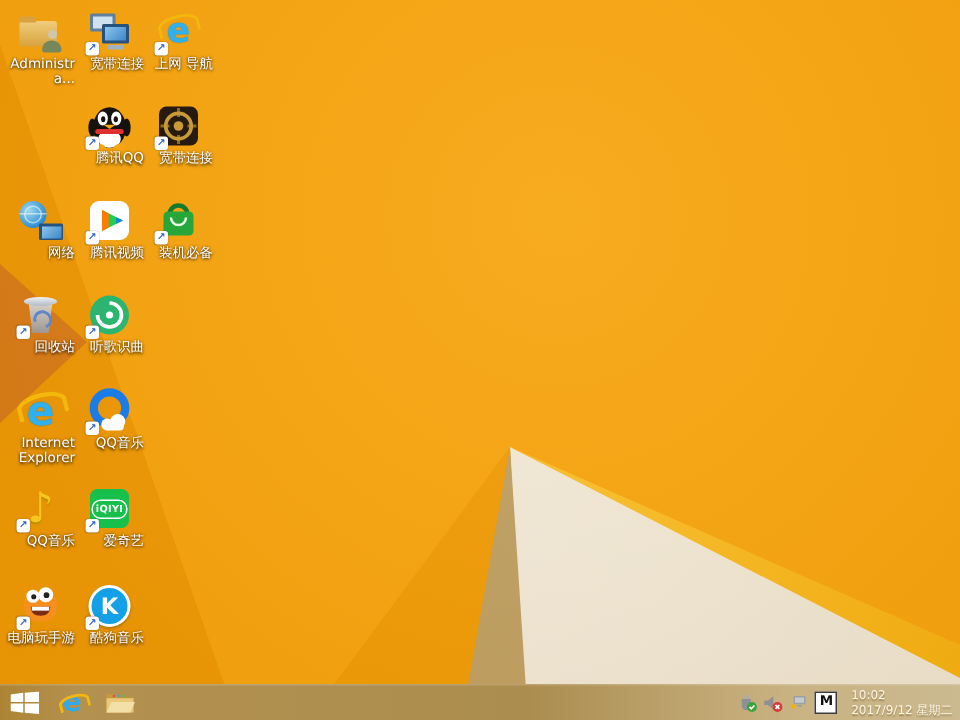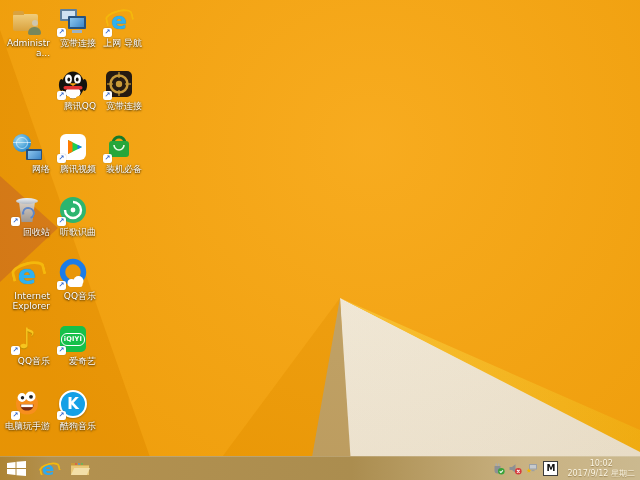--- a/index.html
+++ b/index.html
@@ -98,21 +98,21 @@
       background:linear-gradient(90deg,#ad8434 0%,#b3914f 8%,#ab8d4f 55%,#c9b282 82%,#cbb98f 100%);
       border-top:1px solid rgba(255,255,255,.18);display:flex;align-items:center;}
   .tb-btn{height:23px;width:32px;display:flex;align-items:center;justify-content:center;}
   .ie-small{position:relative;width:22px;height:20px;}
   .ie-small .e{font-weight:bold;font-size:18px;line-height:20px;color:#2fa9ec;display:block;text-align:center;}
   .ie-small .ring{position:absolute;left:2px;top:4px;width:17px;height:8px;border:2px solid #f4b80c;
       border-bottom:none;border-radius:50% 50% 0 0;transform:rotate(-15deg);}
   .tray{margin-left:auto;display:flex;align-items:center;gap:4px;padding-right:5px;}
   .imebox{width:13px;height:13px;background:#fff;border:1px solid #3c3c3c;color:#111;
       font-size:9px;font-weight:bold;display:flex;align-items:center;justify-content:center;line-height:1;}
-  .clock{margin-left:5px;text-align:center;font-size:8px;line-height:9.5px;color:#fbf5e4;
+  .clock{margin-left:5px;text-align:left;font-size:8px;line-height:9.5px;color:#fbf5e4;
       text-shadow:0 1px 1px rgba(90,60,0,.4);white-space:nowrap;}
 </style>
 </head>
 <body>
 
 <div class="stage">
 
   <div class="facet f-leftdark"></div>
   <div class="facet f-rust"></div>
   <div class="facet f-midwedge"></div>

